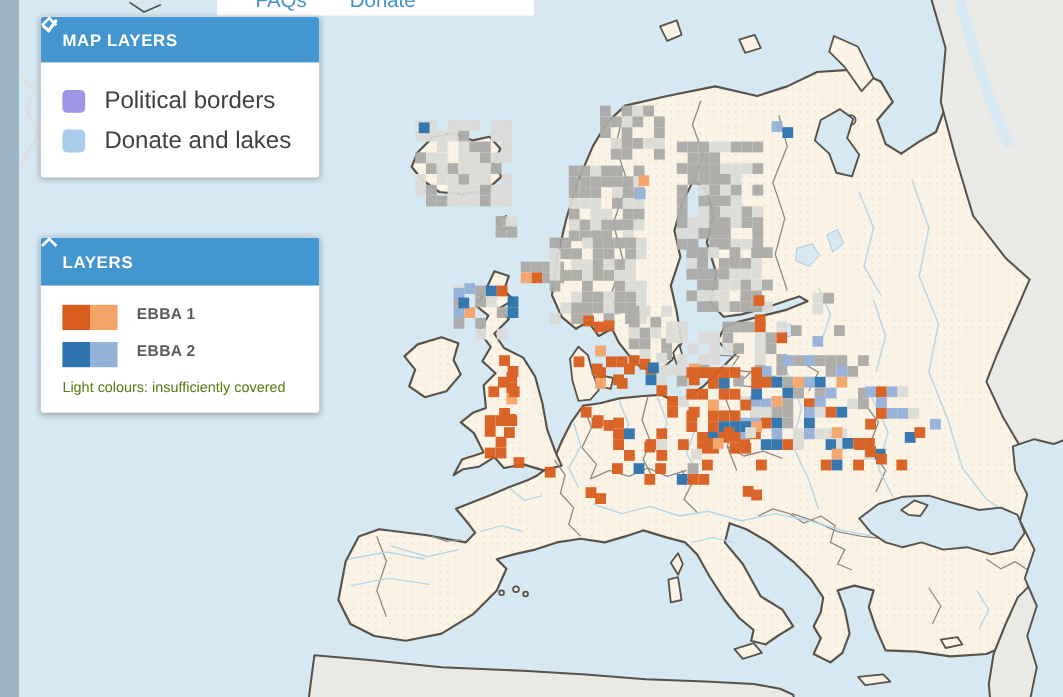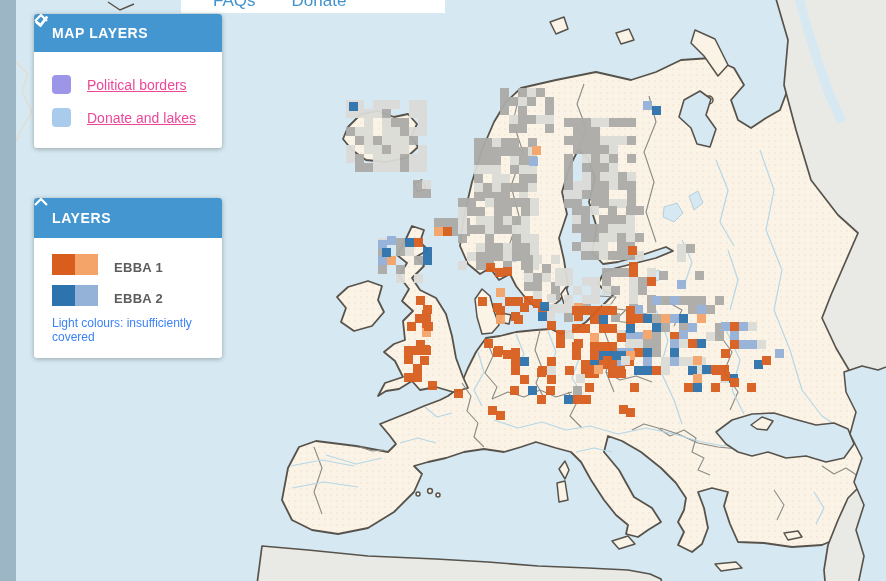--- a/index.html
+++ b/index.html
@@ -14,38 +14,38 @@
   .isle{fill:var(--land);stroke:var(--coast);stroke-width:1.5;stroke-linejoin:round;}
   .outland{fill:var(--outland);stroke:var(--coast);stroke-width:1.7;stroke-linejoin:round;}
   .waterbody{fill:var(--sea);stroke:var(--coast);stroke-width:1.6;stroke-linejoin:round;}
   .lake{fill:var(--sea);stroke:#aac6d6;stroke-width:.8;}
   .border{fill:none;stroke:var(--border);stroke-width:1.1;stroke-linejoin:round;}
   .river{fill:none;stroke:var(--river);stroke-width:1.2;stroke-linejoin:round;}
   .palecoast{fill:none;stroke:#e3ddd0;stroke-width:1.4;}
   .channel{fill:none;stroke:var(--sea);stroke-width:9;}
 
   
-  .panel{position:absolute;left:18px;width:188px;background:#fff;border-radius:3px;
+  .panel{position:absolute;left:18px;width:232px;background:#fff;border-radius:3px;
          box-shadow:0 1px 5px rgba(0,0,0,.3);overflow:hidden;}
   .panel-header{height:38px;background:var(--accent,#4496d1);color:#fff;display:flex;
                 align-items:center;justify-content:space-between;padding:0 16px 0 18px;
                 font-size:14px;font-weight:bold;letter-spacing:.6px;cursor:pointer;}
   .panel-body{padding:16px 18px 14px 18px;}
 
   .layer-row{display:flex;align-items:center;gap:16px;height:33px;}
   .cbx{width:19px;height:19px;border-radius:4px;display:flex;align-items:center;
        justify-content:center;box-sizing:border-box;cursor:pointer;flex:0 0 auto;}
   .cbx.unchecked{border:2px solid #bdbdba;background:#fff;}
-  .layer-label{color:#ec4899;font-size:14px;text-decoration:underline;}
-
-  .legend-row{display:flex;align-items:flex-end;gap:16px;margin-bottom:10px;}
+  .layer-label{color:#404040;font-size:20px;}
+
+  .legend-row{display:flex;align-items:flex-start;gap:16px;margin-bottom:10px;}
   .swatch{display:flex;width:46px;height:21px;flex:0 0 auto;}
   .swatch div{width:23px;height:21px;}
   .legend-label{color:#5c5c5c;font-size:13px;font-weight:bold;letter-spacing:.3px;}
-  .legend-note{color:#3b82f6;font-size:12px;margin-top:6px;}
+  .legend-note{color:#4d7c0f;font-size:12px;margin-top:6px;}
 
   
   .topbar{position:absolute;left:165px;top:0;width:232px;height:13px;background:#fff;
           overflow:hidden;display:flex;gap:36px;padding-left:32px;}
   .toplink{color:#4493cb;font-size:17px;font-weight:500;line-height:20px;margin-top:-9px;
            cursor:pointer;white-space:nowrap;}
 </style>
 </head>
 <body>
 

